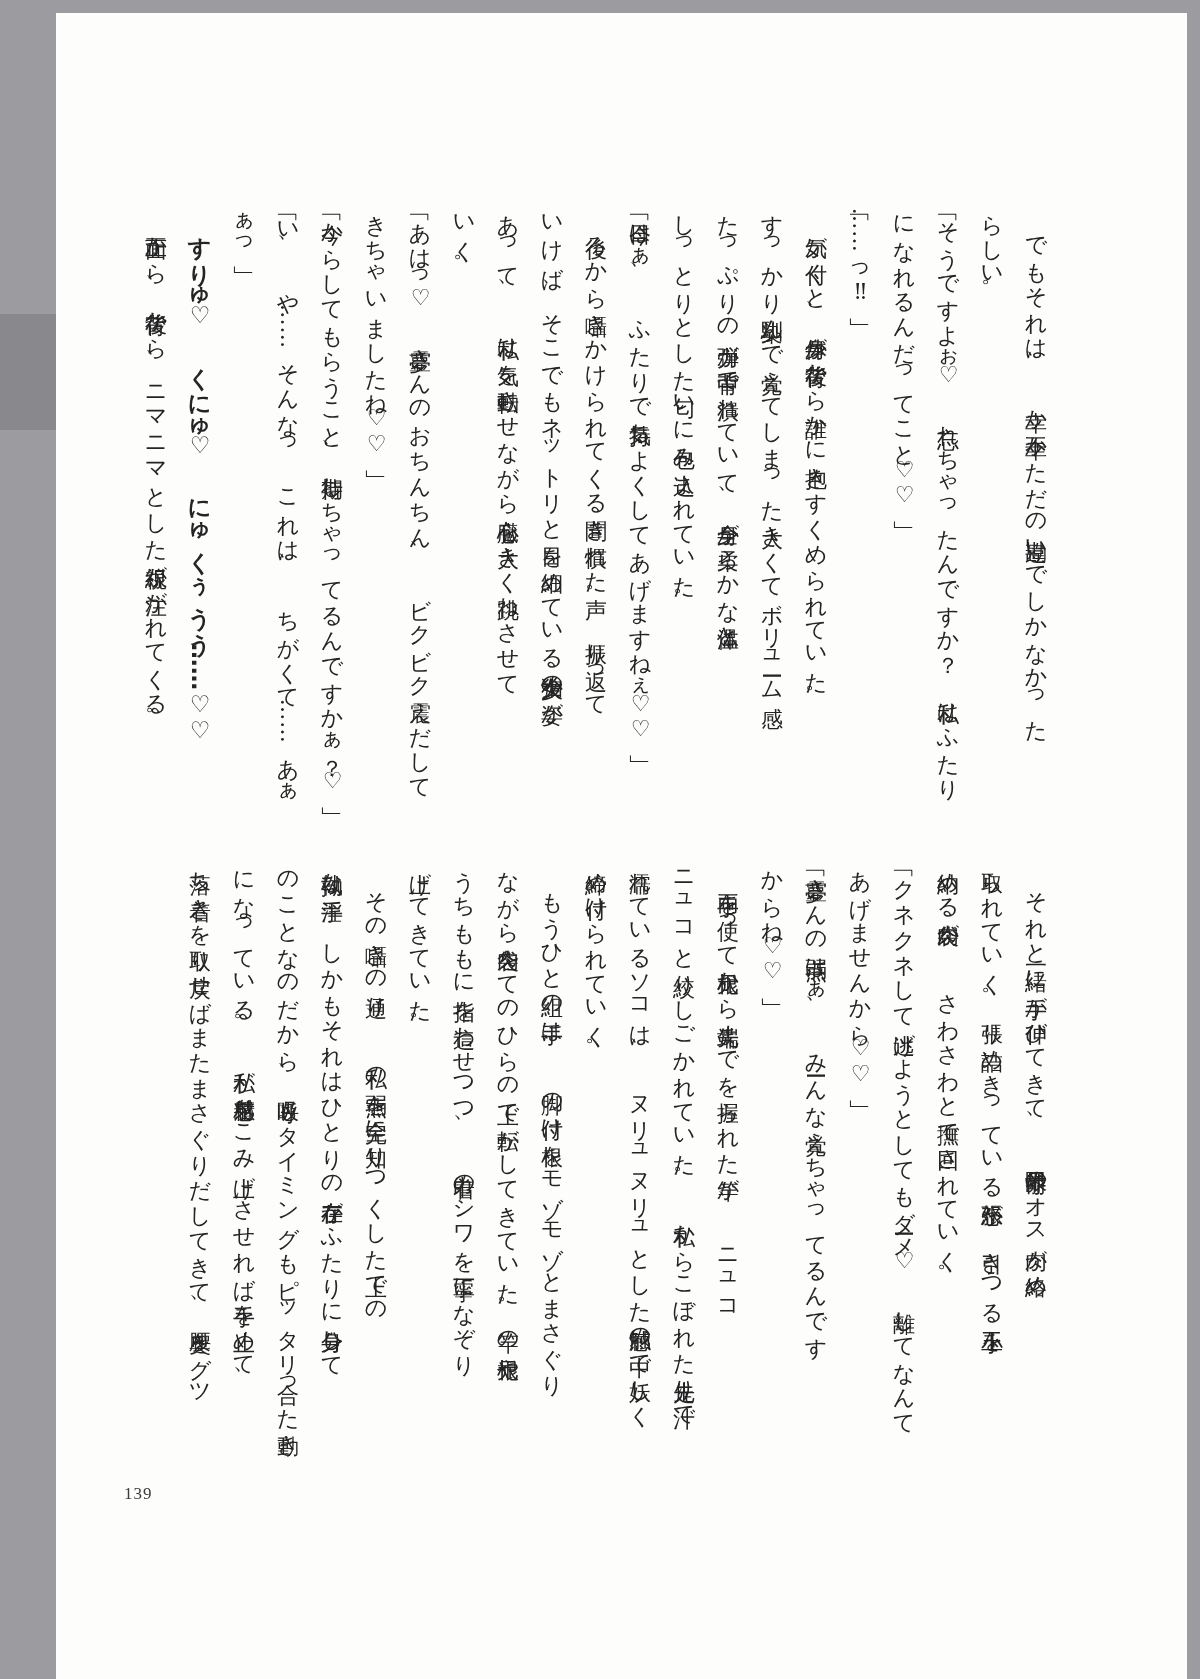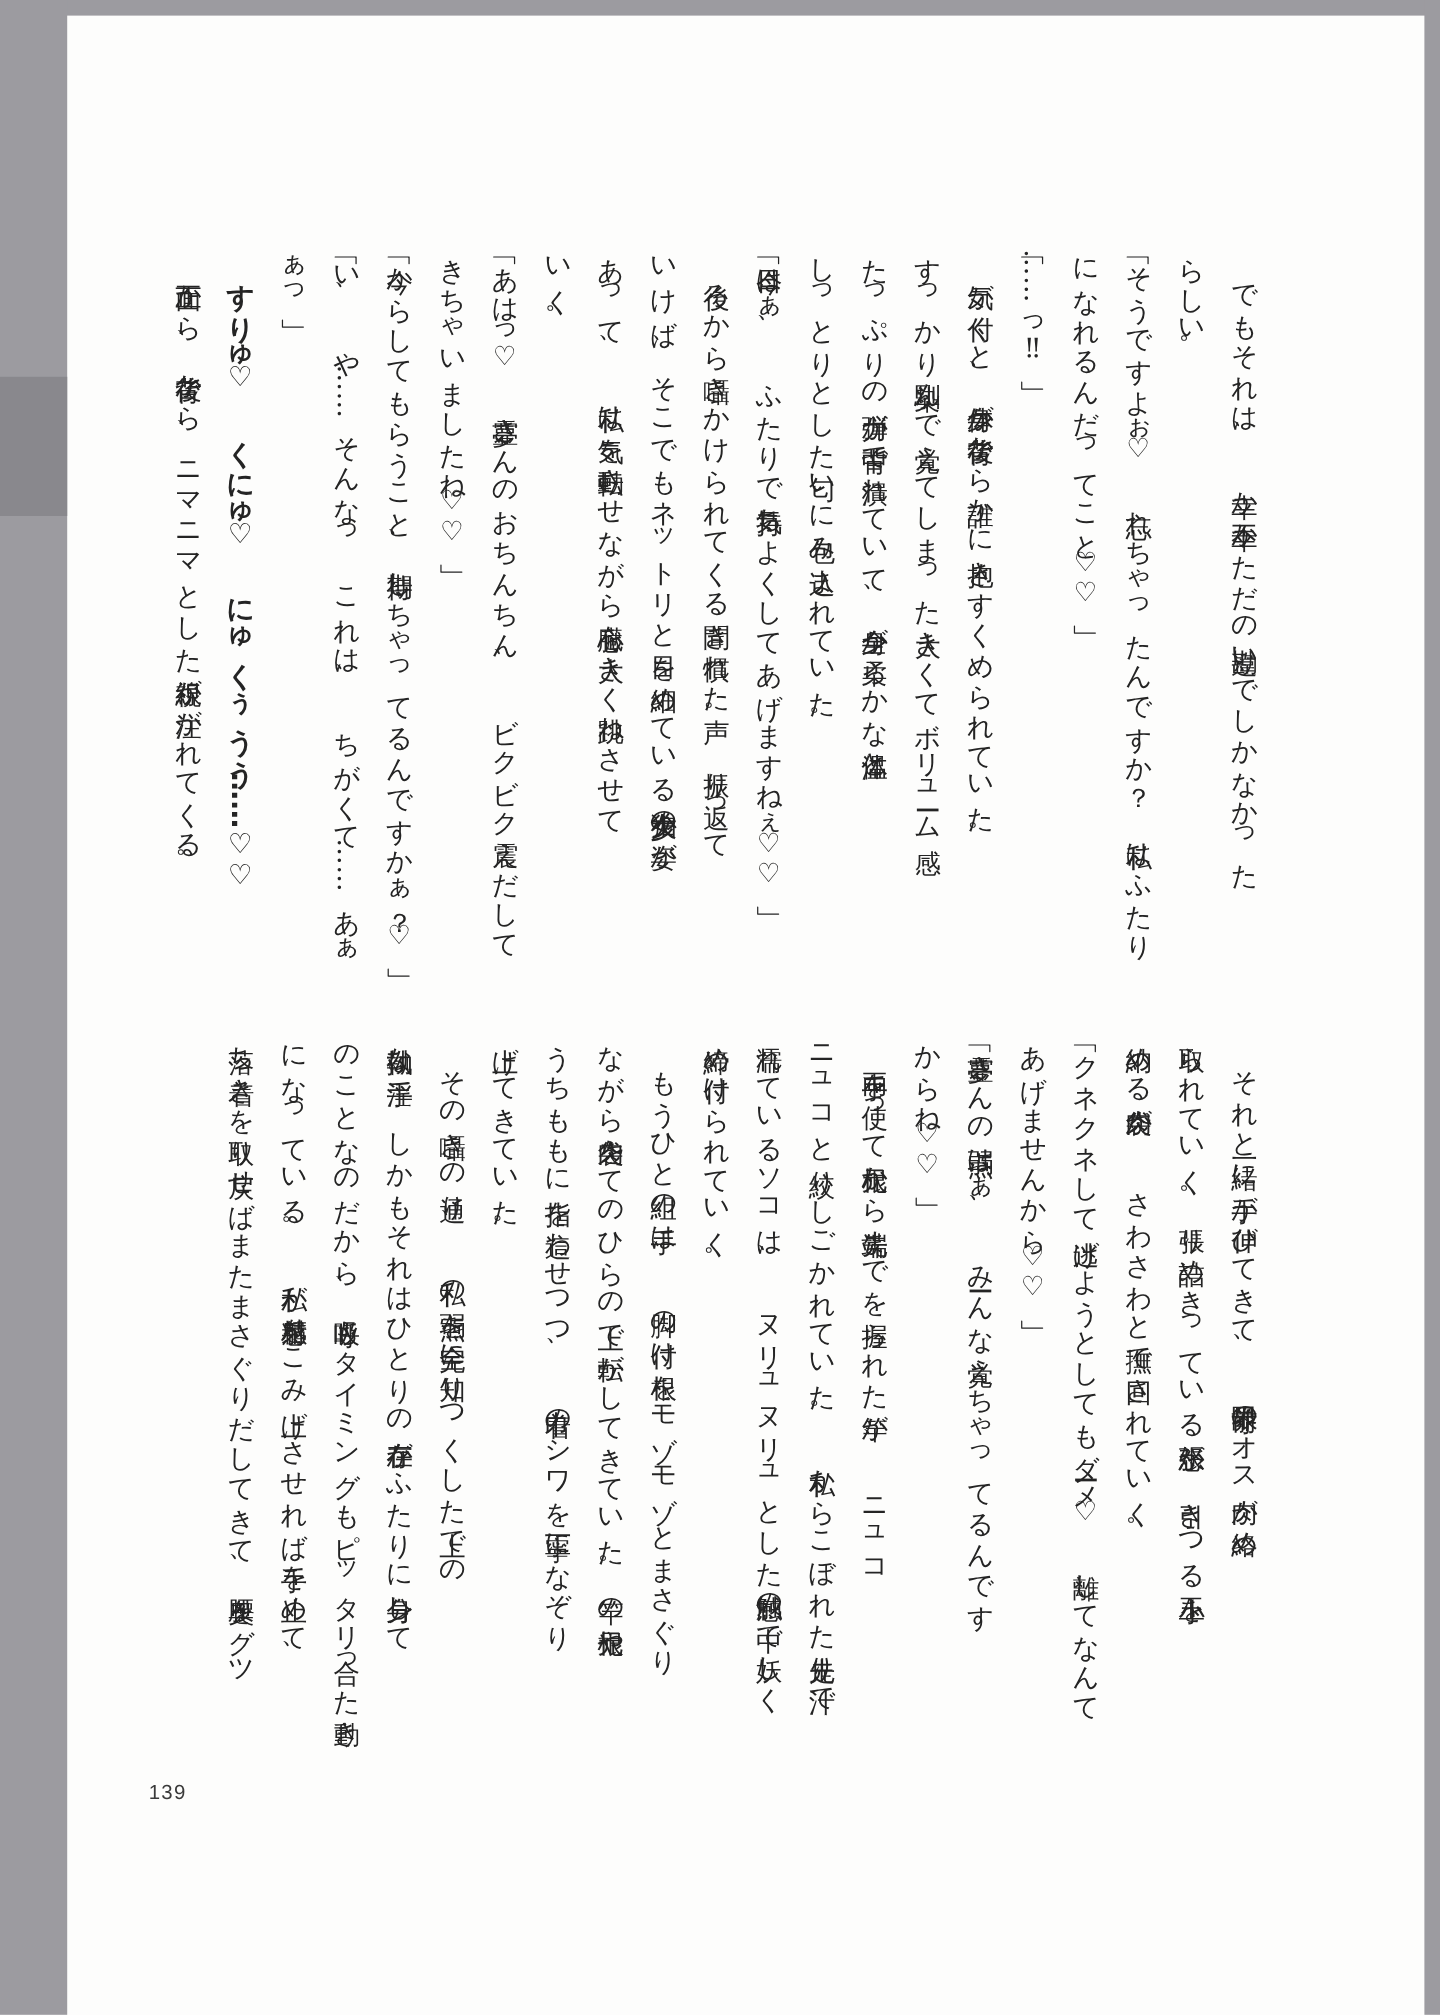--- a/index.html
+++ b/index.html
@@ -34,21 +34,21 @@
   .ind2{text-indent:21px;}  
   .emphasis{
     font-family:"DejaVu Sans","Liberation Sans",sans-serif;
     font-weight:700;
     font-size:23px;
   }
 
   .pagenum{
     position:absolute;left:124px;top:1484px;
     font-size:17px;color:#3a3a3a;letter-spacing:1px;
-    font-family:Liberation Sans, sans-serif;
+    font-family:Liberation Serif, serif;
   }
 </style>
 </head>
 <body>
 
 <div>
   <div class="frame frame-top"></div>
   <div class="frame frame-left"></div>
   <div class="frame frame-right"></div>
   <div class="edge-tab"></div>

